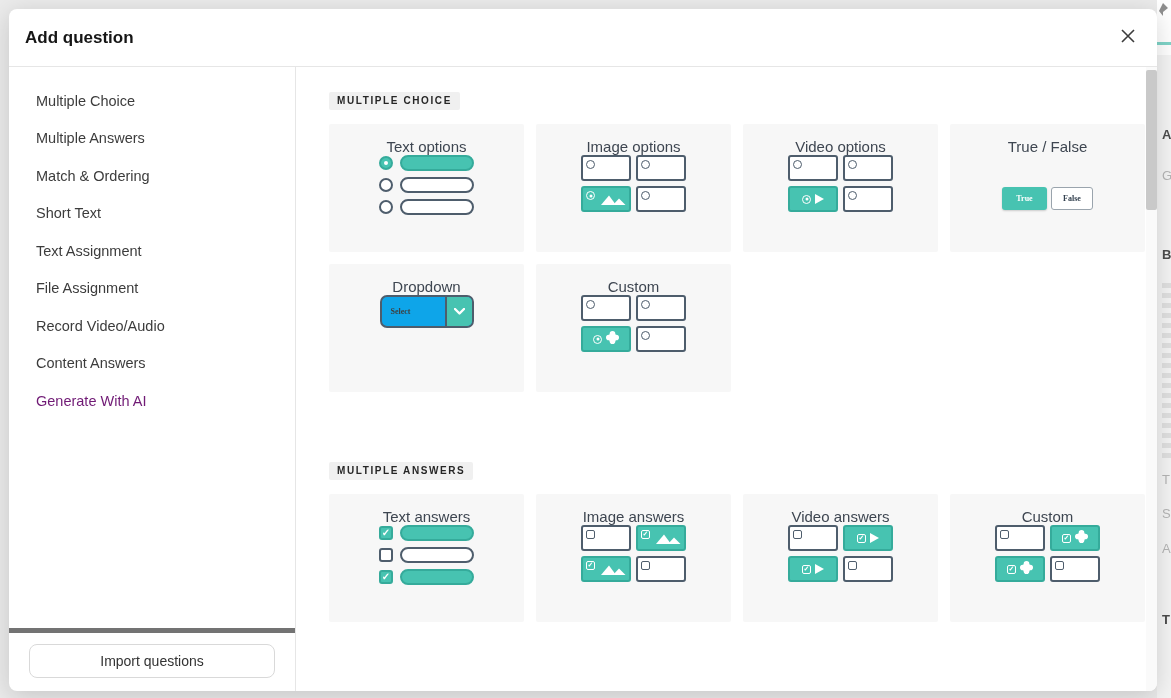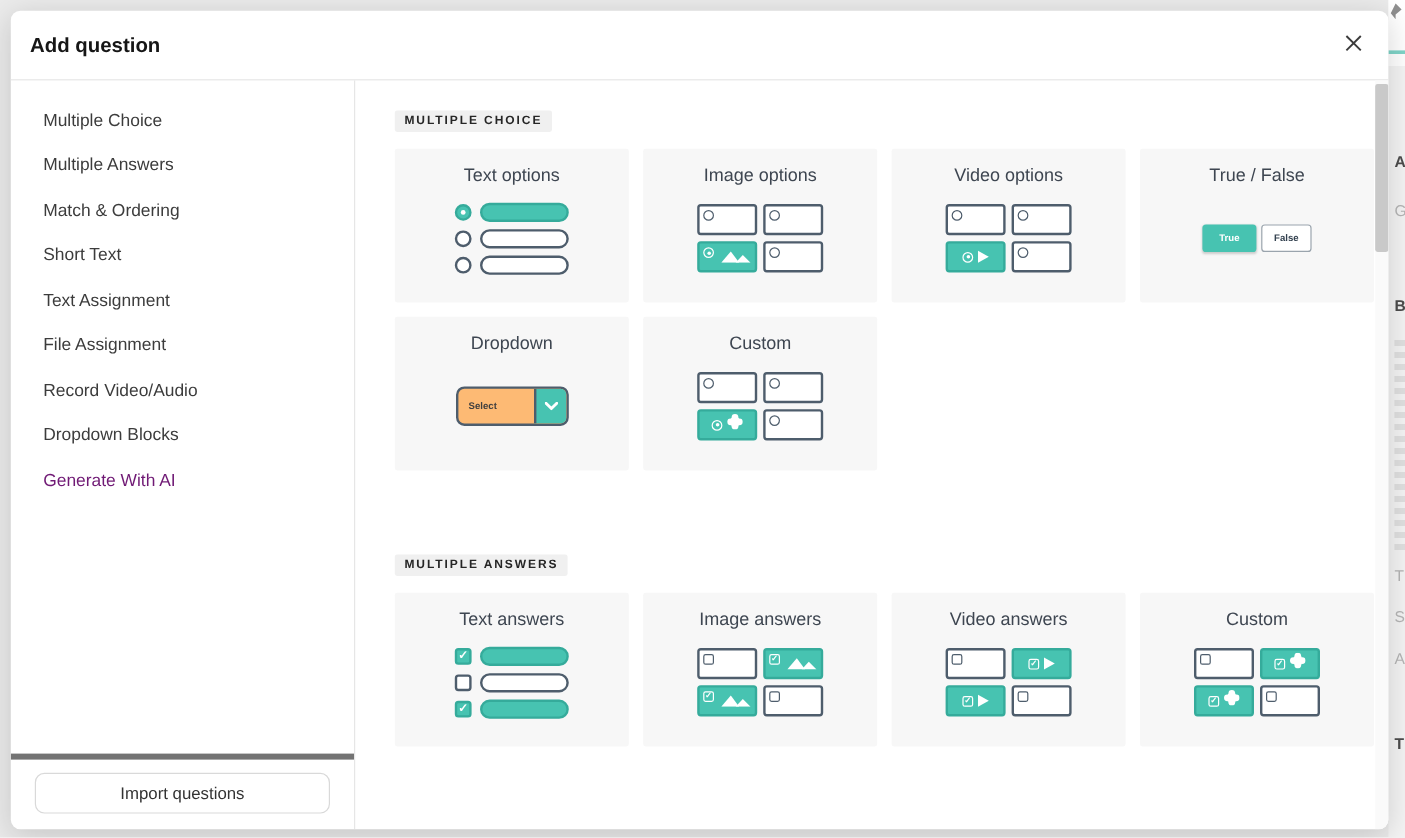--- a/index.html
+++ b/index.html
@@ -45,21 +45,21 @@
   
   .content { flex:1; padding:23px 0 0 17px; overflow:hidden; }
   .qsection + .qsection { margin-top:68px; }
   .sec-label { display:inline-block; background:#f0f0f0; color:#262626; font-size:10px;
     line-height:10px; font-weight:700; letter-spacing:1.6px; padding:4px 8px; border-radius:2px; }
   .cards { margin-top:14px; display:grid; grid-template-columns:repeat(4,195px);
     grid-auto-rows:128px; gap:12px; }
   .card { background:#f7f7f7; border-radius:2px; display:flex; flex-direction:column;
     align-items:center; cursor:pointer; }
   .card-title { margin-top:14px; font-size:15px; color:#3e4651; }
-  .card-icon { flex:1; display:flex; align-items:center; justify-content:center; padding-bottom:10px; }
+  .card-icon { flex:1; display:flex; justify-content:center; padding-bottom:10px;font-family:Liberation Serif, serif; }
 
   
   .ilist { display:flex; flex-direction:column; gap:6px; }
   .irow { display:flex; align-items:center; gap:7px; }
   .radio { background:#fff; border:2px solid #4e5d6c; border-radius:50%; position:relative; flex:0 0 auto; }
   .radio.lg { width:14px; height:14px; }
   .radio.lg.checked { background:#47c3b1; border-color:#35ab9b; }
   .radio.lg.checked::after { content:""; position:absolute; left:50%; top:50%;
     transform:translate(-50%,-50%); width:4px; height:4px; border-radius:50%; background:#fff; }
   .check { width:14px; height:14px; background:#fff; border:2px solid #4e5d6c; border-radius:3px;
@@ -83,21 +83,21 @@
   .mountain { position:absolute; right:2px; bottom:1px; }
   .play { width:0; height:0; border-left:9px solid #fff; border-top:5px solid transparent;
     border-bottom:5px solid transparent; }
 
   .itf { display:flex; align-items:center; gap:4px; }
   .tfbtn { height:23px; border-radius:3px; font-size:8px; font-weight:700; font-family:inherit;
     display:flex; align-items:center; justify-content:center; }
   .tfbtn.t { width:45px; background:#47c3b1; color:#fff; border:none; box-shadow:0 1px 2px rgba(0,0,0,.18); }
   .tfbtn.f { width:42px; background:#fff; color:#33414f; border:1.5px solid #9aa4ad; }
 
-  .idd { width:94px; height:33px; border:2px solid #4e5d6c; border-radius:7px; background:#fdba74;
+  .idd { width:94px; height:33px; border:2px solid #4e5d6c; border-radius:7px; background:#0ea5e9;
     display:flex; overflow:hidden; }
   .dd-label { flex:1; display:flex; align-items:center; padding-left:9px; font-size:8px;
     font-weight:700; color:#3f3f3f; }
   .dd-btn { width:27px; background:#47c3b1; border-left:2px solid #4e5d6c;
     display:flex; align-items:center; justify-content:center; }
 
   
   .vscroll { position:absolute; right:0; top:0; bottom:0; width:11px; background:#fafafa; }
   .vthumb { position:absolute; right:0; top:3px; width:11px; height:140px; background:#c9c9c9; border-radius:2px; }
 </style>
@@ -138,21 +138,21 @@
   <div class="modal-body">
     <nav class="sidebar">
       <ul class="side-list" id="sidebar-list">
           <li class="side-item">Multiple Choice</li>
           <li class="side-item">Multiple Answers</li>
           <li class="side-item">Match &amp; Ordering</li>
           <li class="side-item">Short Text</li>
           <li class="side-item">Text Assignment</li>
           <li class="side-item">File Assignment</li>
           <li class="side-item">Record Video/Audio</li>
-          <li class="side-item">Dropdown Blocks</li>
+          <li class="side-item">Content Answers</li>
           <li class="side-item accent">Generate With AI</li>
         </ul>
       <div class="sidebar-bottom">
         <button class="import-btn">Import questions</button>
       </div>
     </nav>
     <main class="content">
       <div id="sections">
           <section class="qsection"><div class="sec-label">MULTIPLE CHOICE</div><div class="cards">
               <div class="card">

